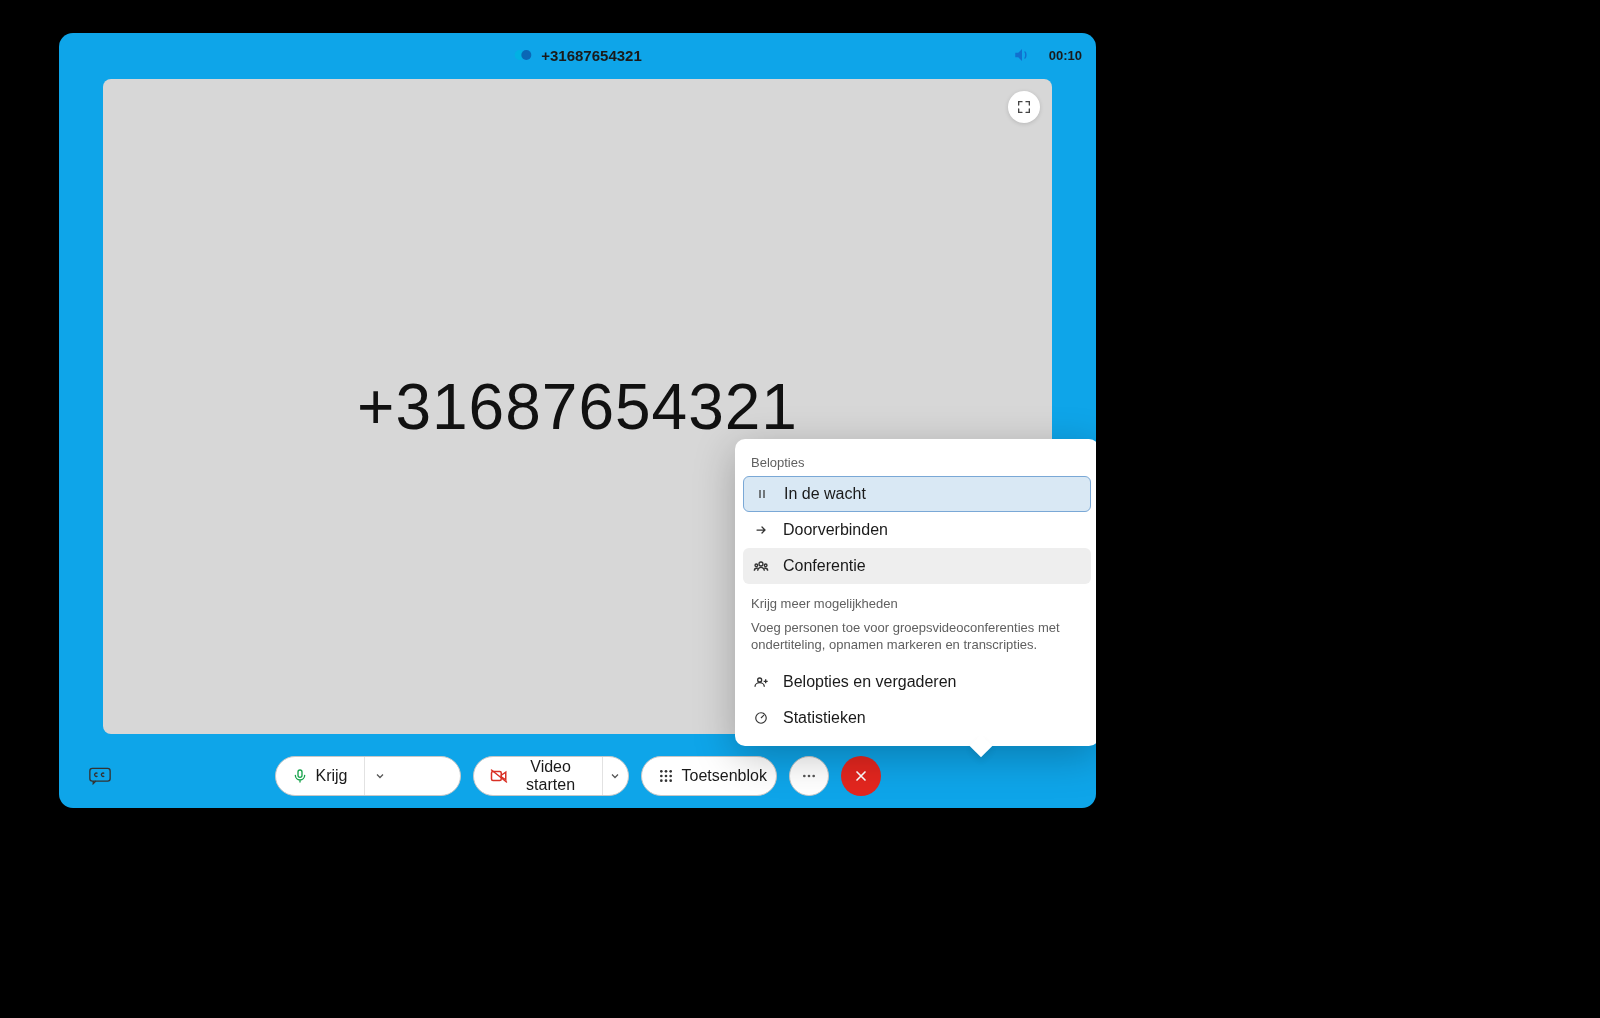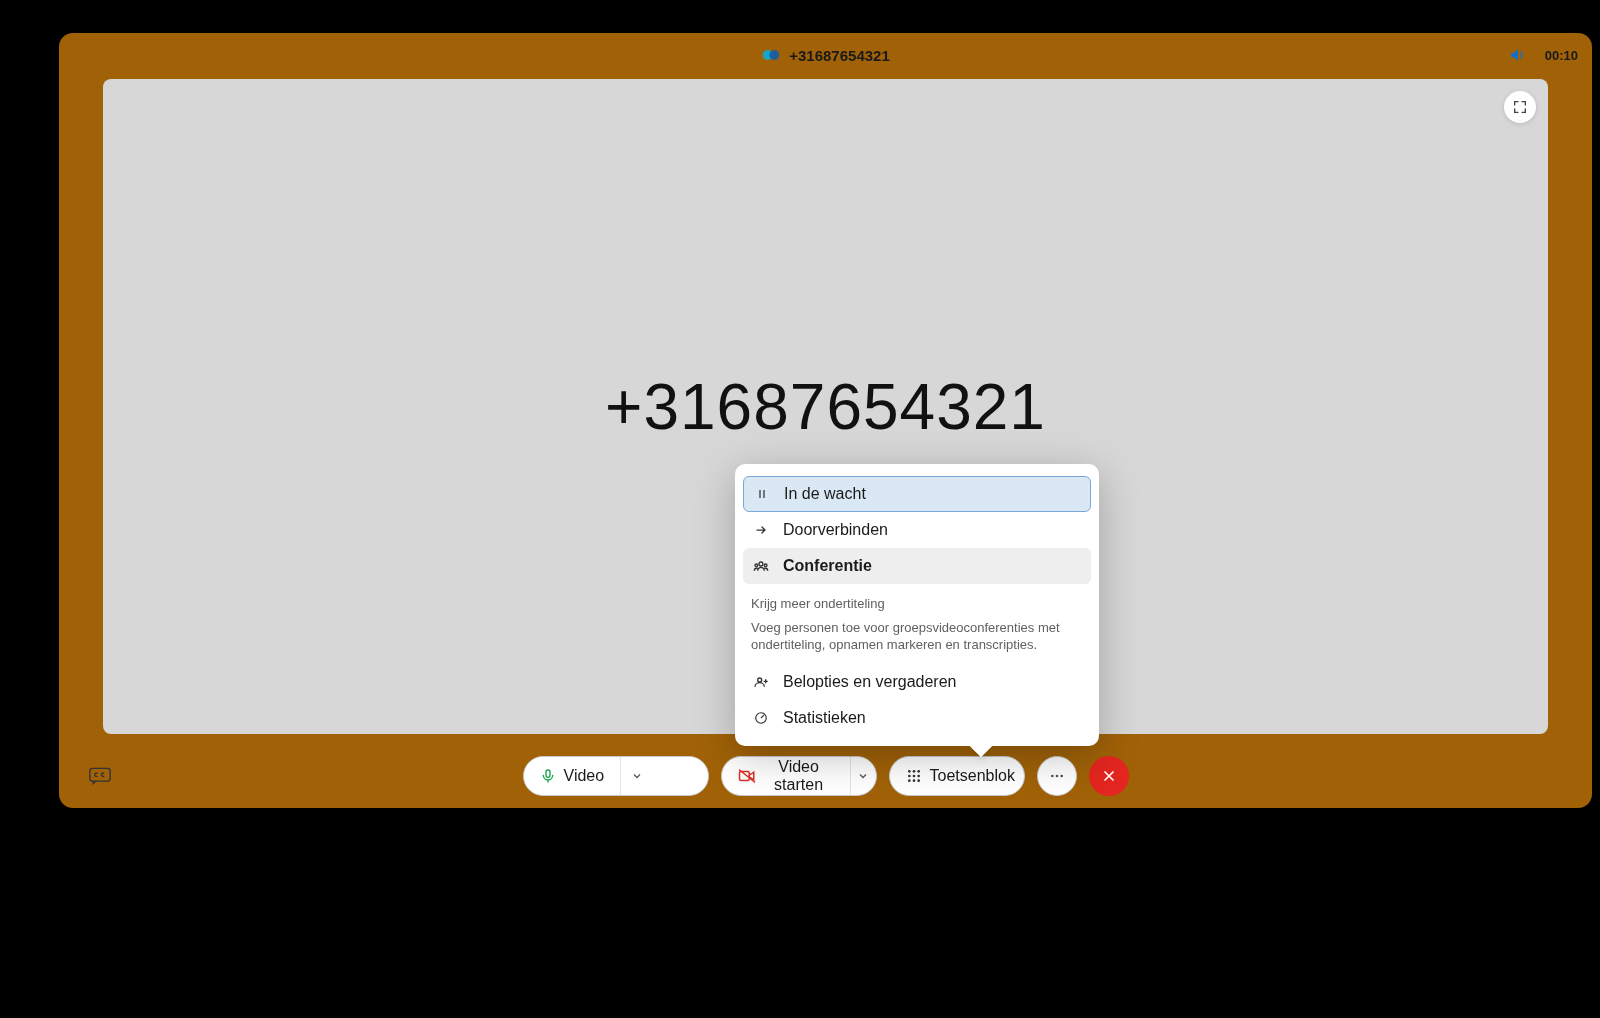--- a/index.html
+++ b/index.html
@@ -1,21 +1,21 @@
 <!DOCTYPE html>
 <html><head>
 <meta charset="utf-8">
 <style>
   * { box-sizing: border-box; margin: 0; padding: 0; }
   html, body { width: 1600px; height: 1018px; background: #000; font-family: -apple-system, "Segoe UI", Helvetica, Arial, sans-serif; }
   .window {
     position: absolute;
     left: 59px; top: 33px;
-    width: 1533px; height: 775px;
-    background: #a16207;
+    width: 1037px; height: 775px;
+    background: #0ea5e9;
     border-radius: 14px;
     box-shadow: 0 20px 60px rgba(0,0,0,0.6);
     overflow: hidden;
   }
   .titlebar {
     position: absolute; top: 0; left: 0; right: 0; height: 44px;
     display: flex; align-items: center; justify-content: center;
     font-size: 15px; font-weight: 600; color: #1a1a1a;
   }
   .titlebar .logo { width:20px; height:20px; margin-right:8px; display:inline-flex; align-items:center; justify-content:center; }
@@ -73,21 +73,21 @@
     width:16px; height:16px; background:#fff; transform:rotate(45deg);
     box-shadow:3px 3px 6px rgba(0,0,0,0.08);
   }
   .pop-section-label { font-size:13px; color:#606060; padding:4px 8px 6px 8px; }
   .pop-item {
     display:flex; align-items:center; gap:14px;
     height:36px; border-radius:6px; padding:0 12px 0 10px;
     font-size:16px; color:#1a1a1a; cursor:pointer;
   }
   .pop-item.highlight { background:#d9e8f4; border:1px solid #7aa8d6; }
-  .pop-item.hover { background:#eee;font-weight:bold; }
+  .pop-item.hover { background:#eee; }
   .pop-item .icon { width:16px; display:flex; justify-content:center; color:#333;}
   .pop-body { font-size:13px; color:#606060; line-height:1.35; padding:2px 8px 10px 8px;}
   svg { display:block; }
 </style>
 </head>
 <body>
 
 <div class="window">
 
   <div class="titlebar">
@@ -130,21 +130,21 @@
     </div>
 
     <div class="pill mute">
       <div class="main">
         <span>
           <svg width="16" height="16" viewBox="0 0 24 24" fill="none" stroke="#16a34a" stroke-width="2" stroke-linecap="round">
               <rect x="9" y="3" width="6" height="11" rx="3"></rect>
               <path d="M5 11a7 7 0 0 0 14 0M12 18v3"></path>
             </svg>
         </span>
-        <span>Video</span>
+        <span>Krijg</span>
       </div>
       <div class="chev">
         <svg width="12" height="12" viewBox="0 0 24 24" fill="none" stroke="currentColor" stroke-width="2.5">
             <path d="M6 9l6 6 6-6"></path>
           </svg>
       </div>
     </div>
 
     <div class="pill video">
       <div class="main">
@@ -193,20 +193,21 @@
 
     <div class="circle-btn end-btn">
       <svg width="16" height="16" viewBox="0 0 24 24" fill="none" stroke="#fff" stroke-width="2.5" stroke-linecap="round">
           <path d="M6 6l12 12M18 6L6 18"></path>
         </svg>
     </div>
 
   </div>
 
   <div class="popover">
+    <div class="pop-section-label">Belopties</div>
 
     <div class="pop-item highlight">
       <span class="icon">
         <svg width="12" height="12" viewBox="0 0 24 24" fill="none" stroke="#333" stroke-width="2.5">
             <path d="M8 4v16M16 4v16"></path>
           </svg>
       </span>
       <span>In de wacht</span>
     </div>
 
@@ -225,21 +226,21 @@
             <circle cx="12" cy="6" r="3"></circle>
             <circle cx="5" cy="8" r="2"></circle>
             <circle cx="19" cy="8" r="2"></circle>
             <path d="M2 16c0-3 3-4 5-4M22 16c0-3-3-4-5-4M7 16c0-3 3-5 5-5s5 2 5 5"></path>
           </svg>
       </span>
       <span>Conferentie</span>
     </div>
 
     <div style="height:8px"></div>
-    <div class="pop-section-label">Krijg meer ondertiteling</div>
+    <div class="pop-section-label">Krijg meer mogelijkheden</div>
     <div class="pop-body">Voeg personen toe voor groepsvideoconferenties met ondertiteling, opnamen markeren en transcripties.</div>
 
     <div class="pop-item">
       <span class="icon">
         <svg width="16" height="12" viewBox="0 0 24 18" fill="none" stroke="#333" stroke-width="2">
             <circle cx="10" cy="6" r="3"></circle>
             <path d="M3 16c0-4 4-6 7-6s7 2 7 6"></path>
             <path d="M19 5v6M16 8h6"></path>
           </svg>
       </span>

